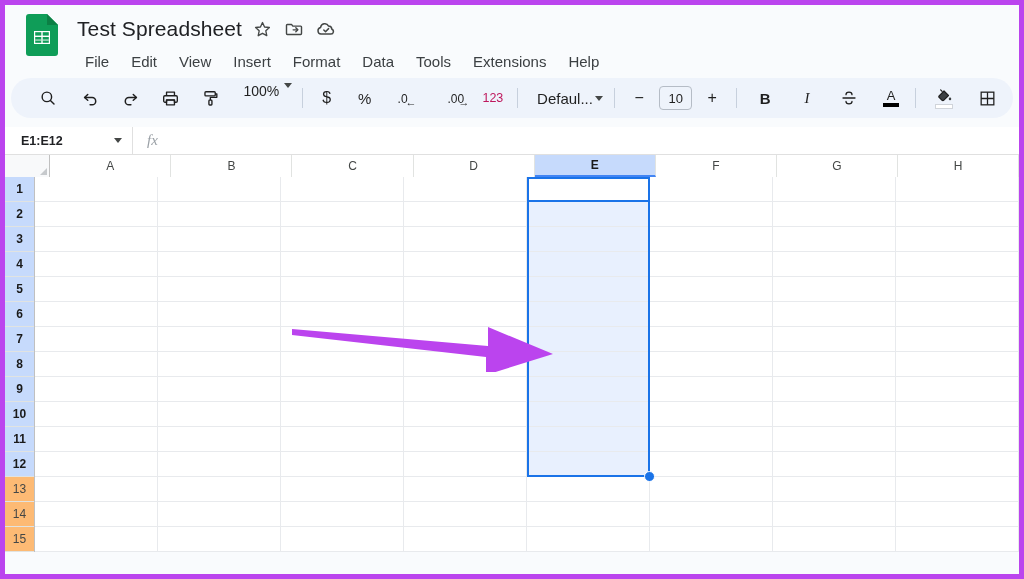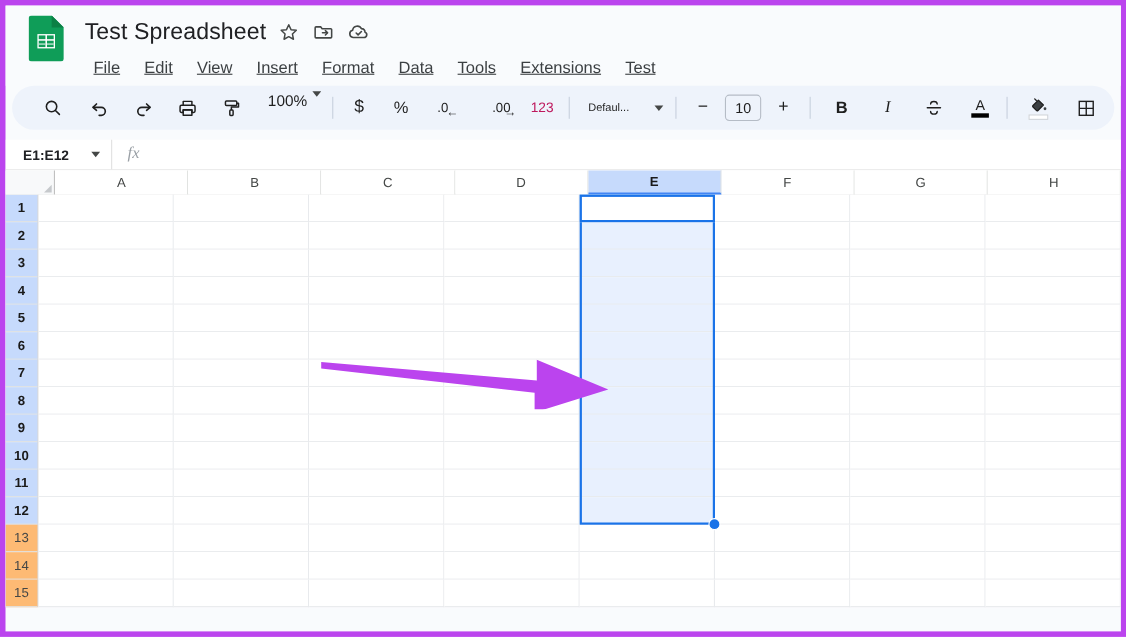--- a/index.html
+++ b/index.html
@@ -42,21 +42,20 @@
     color: #444746; cursor: pointer;
   }
   #menubar {
     position: absolute; left: 74px; top: 46px;
     display: flex; gap: 10px; align-items: center;
   }
   .menu-item {
     font-size: 15px; color: #3c4043;
     padding: 2px 6px; border-radius: 4px; cursor: pointer;
     white-space: nowrap;
-    text-decoration: underline;
   }
 
   
   #toolbar {
     position: relative;
     margin: 0 6px;
     height: 40px;
     background: #eef3fb;
     border-radius: 20px;
     display: flex; align-items: center;
@@ -73,21 +72,21 @@
   .tb-text { font-size: 14px; color: #1f1f1f; white-space: nowrap; }
   .tb-sep {
     width: 1px; height: 20px; background: #c7d0dd; margin: 0 7px;
   }
   #zoom-ctl { display: flex; align-items: flex-start; gap: 1px; }
   #zoom-val { font-size: 14px; padding: 0 4px; }
   #font-ctl {
     display: flex; align-items: center; cursor: pointer;
     border-radius: 4px; padding: 0 2px;
   }
-  #font-name { font-size: 10px; width: 78px; text-align: left; padding-left: 6px; }
+  #font-name { font-size: 15px; width: 78px; text-align: center; padding-left: 6px; }
   #fontsize-box {
     width: 38px; height: 24px;
     border: 1px solid #b5bcc6; border-radius: 4px;
     background: #eef3fb;
     display: flex; align-items: center; justify-content: center;
     font-size: 13px; color: #1f1f1f;
     margin: 0 3px;
   }
   .caret {
     width: 0; height: 0;
@@ -99,21 +98,21 @@
   
   #formulabar {
     position: relative;
     height: 28px;
     background: #ffffff;
     display: flex; align-items: center;
     border-bottom: 1px solid #e0e0e0;
     margin-top: 9px;
   }
   #namebox {
-    width: 97px; height: 100%;
+    width: 128px; height: 100%;
     display: flex; align-items: center; justify-content: space-between;
     padding: 0 10px 0 16px;
     border-right: 1px solid #e0e0e0;
     cursor: pointer;
   }
   #namebox-val { font-size: 12.5px; font-weight: bold; color: #202124; }
   #fx {
     font-size: 15px; font-style: italic; color: #9aa0a6;
     padding: 0 14px; font-family: "Liberation Serif", serif;
   }
@@ -253,21 +252,21 @@
 
     <div id="menubar">
       <div class="menu-item">File</div>
       <div class="menu-item">Edit</div>
       <div class="menu-item">View</div>
       <div class="menu-item">Insert</div>
       <div class="menu-item">Format</div>
       <div class="menu-item">Data</div>
       <div class="menu-item">Tools</div>
       <div class="menu-item">Extensions</div>
-      <div class="menu-item">Test</div>
+      <div class="menu-item">Help</div>
     </div>
   </div>
 
   <div id="toolbar">
 
     <div class="tb" style="margin-left:12px;">
       <svg width="18" height="18" viewBox="0 0 24 24" fill="none" stroke="#1f1f1f" stroke-width="1.9">
         <circle cx="10.5" cy="10.5" r="6.3"></circle>
           <path d="M15.2 15.2 L20 20" stroke-linecap="round"></path>
       </svg>

